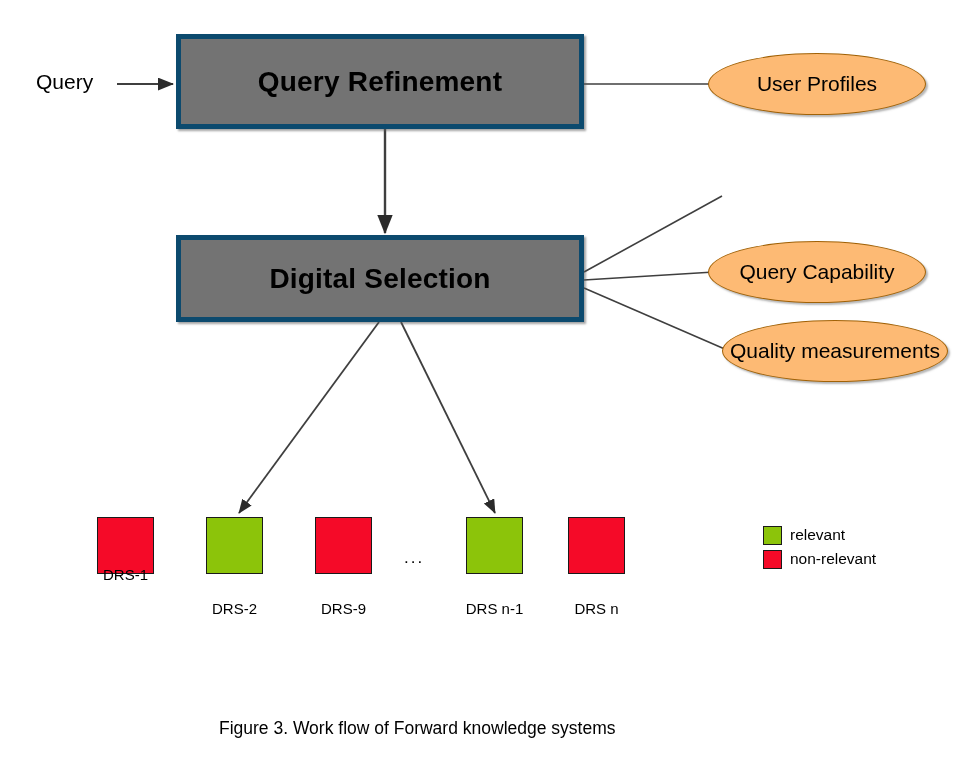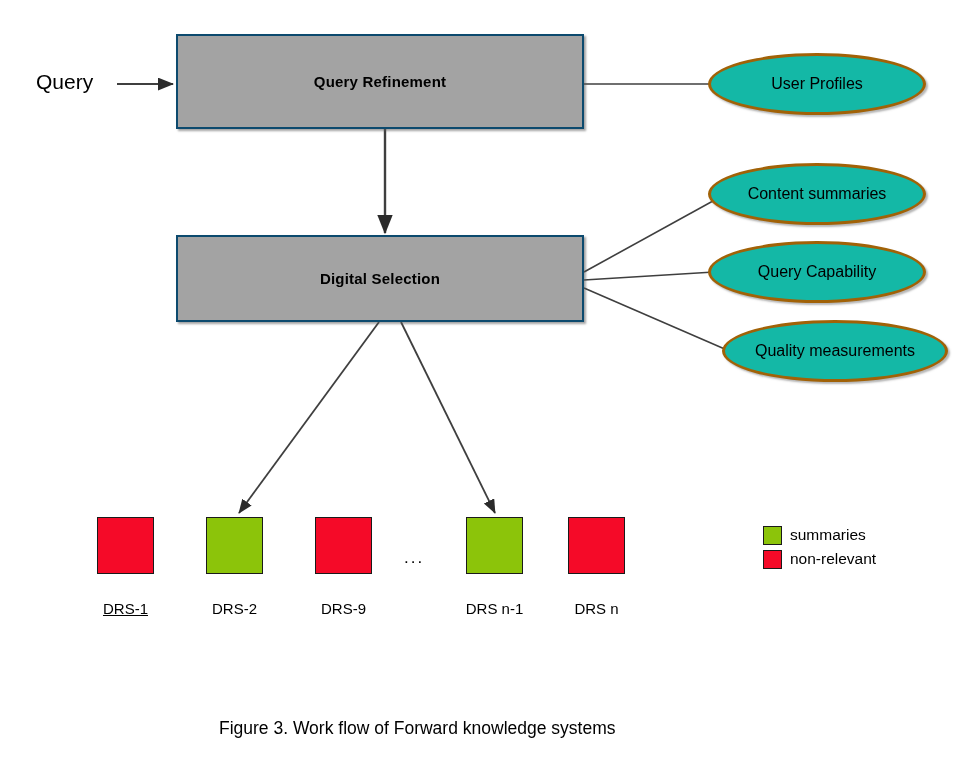--- a/index.html
+++ b/index.html
@@ -22,42 +22,42 @@
     position: absolute;
     left: 0;
     top: 0;
     width: 960px;
     height: 759px;
     pointer-events: none;
   }
   .node-box {
     position: absolute;
     box-sizing: border-box;
-    background: #a3a3a3;
-    border: 2px solid #0c4a6e;
+    background: #737373;
+    border: 5px solid #0c4a6e;
     box-shadow: 2px 2px 2px rgba(90,90,90,0.55);
     display: flex;
     align-items: center;
     justify-content: center;
     font-weight: bold;
-    font-size: 15px;
+    font-size: 28px;
     letter-spacing: 0.2px;
     color: #000;
   }
   .ellipse-node {
     position: absolute;
     box-sizing: border-box;
-    background: #14b8a6;
-    border: 3px solid #a16207;
+    background: #fdba74;
+    border: 1px solid #a16207;
     border-radius: 50%;
     box-shadow: 2px 2px 2px rgba(110,110,110,0.5);
     display: flex;
     align-items: center;
     justify-content: center;
-    font-size: 16px;
+    font-size: 21px;
     color: #000;
     text-align: center;
   }
   .plain-label {
     position: absolute;
     font-size: 21px;
     color: #000;
     white-space: nowrap;
   }
   .drs-square {
@@ -137,48 +137,45 @@
   </div>
 
   <div class="node-box" style="left:176px; top:235px; width:408px; height:87px;">
     <span>Digital Selection</span>
   </div>
 
   <div class="ellipse-node" style="left:708px; top:53px; width:218px; height:62px;">
     <span>User Profiles</span>
   </div>
 
-  <div class="ellipse-node" style="left:708px; top:163px; width:218px; height:62px;">
-    <span>Content summaries</span>
-  </div>
 
   <div class="ellipse-node" style="left:722px; top:320px; width:226px; height:62px;">
     <span>Quality measurements</span>
   </div>
 
   <div class="ellipse-node" style="left:708px; top:241px; width:218px; height:62px;">
     <span>Query Capability</span>
   </div>
 
   <div class="drs-square" style="left:97px; top:517px; width:57px; height:57px; background:#f50a28;"></div>
   <div class="drs-square" style="left:206px; top:517px; width:57px; height:57px; background:#8cc40a;"></div>
   <div class="drs-square" style="left:315px; top:517px; width:57px; height:57px; background:#f50a28;"></div>
   <div class="drs-square" style="left:466px; top:517px; width:57px; height:57px; background:#8cc40a;"></div>
   <div class="drs-square" style="left:568px; top:517px; width:57px; height:57px; background:#f50a28;"></div>
 
   <div class="dots" style="left:404px; top:548px;">...</div>
 
-  <div class="drs-caption" style="left:83px; top:600px; width:85px;text-decoration:underline;">DRS-1</div>
+  <div class="drs-caption" style="left:83px; top:566px; width:85px;">DRS-1</div>
   <div class="drs-caption" style="left:192px; top:600px; width:85px;">DRS-2</div>
   <div class="drs-caption" style="left:301px; top:600px; width:85px;">DRS-9</div>
   <div class="drs-caption" style="left:452px; top:600px; width:85px;">DRS n-1</div>
   <div class="drs-caption" style="left:554px; top:600px; width:85px;">DRS n</div>
 
   <div class="legend-swatch" style="left:763px; top:526px; background:#8cc40a;"></div>
-  <div class="legend-text" style="left:790px; top:526px;">summaries</div>
+  <div class="legend-text" style="left:790px; top:526px;">relevant</div>
 
   <div class="legend-swatch" style="left:763px; top:550px; background:#f50a28;"></div>
   <div class="legend-text" style="left:790px; top:550px;">non-relevant</div>
 
 
   <div class="figure-caption" style="left:219px; top:718px;">Figure 3. Work flow of Forward knowledge systems</div>
 
 </div>
 
 </body></html>

